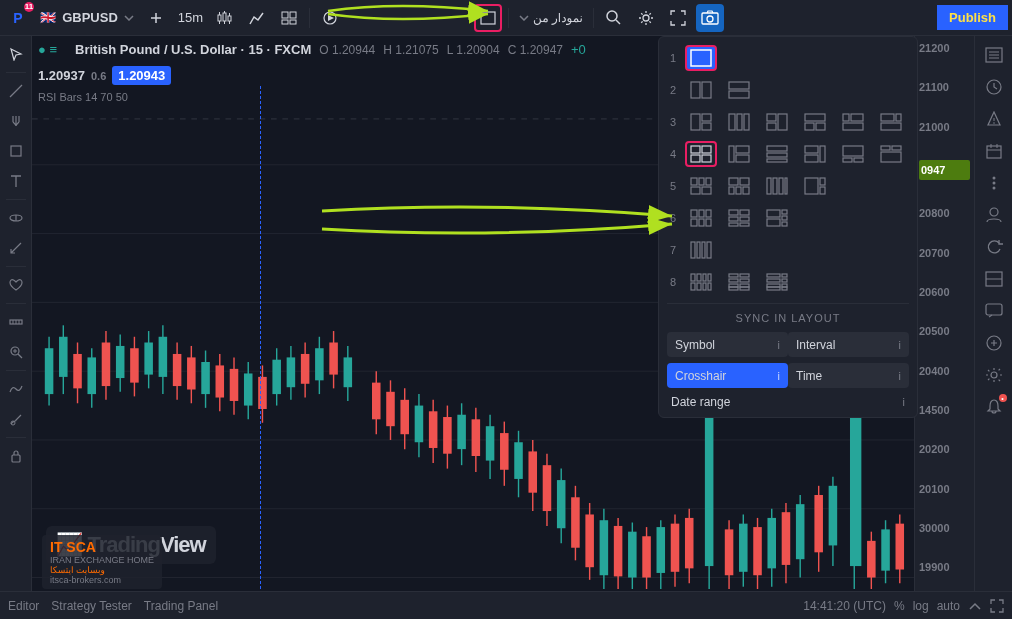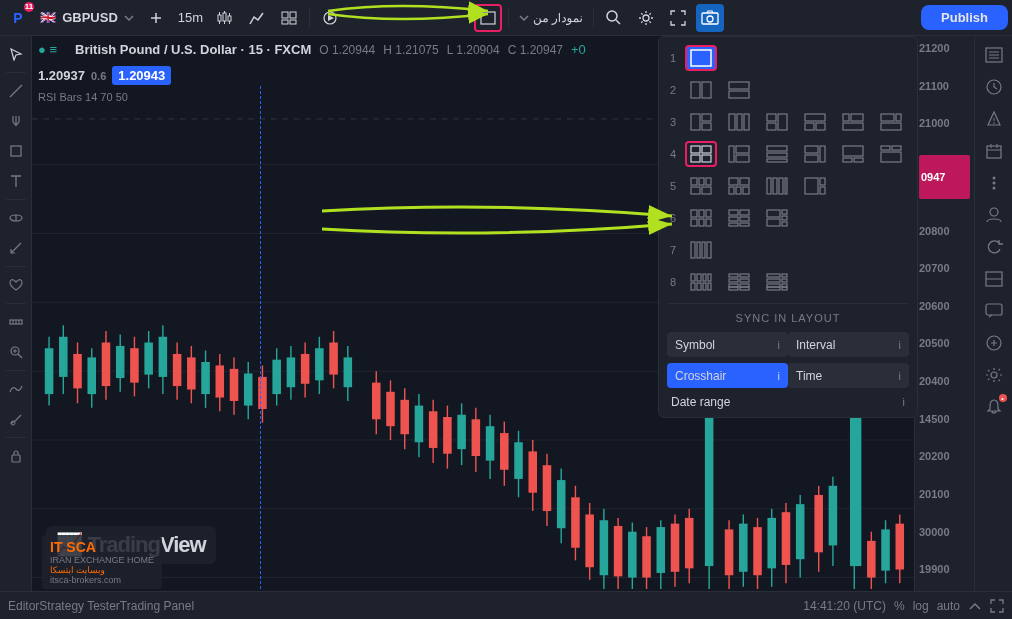--- a/index.html
+++ b/index.html
@@ -12,22 +12,22 @@
       padding: 0 4px; gap: 4px;
     }
     .toolbar-btn {
       display: flex; align-items: center; justify-content: center;
       height: 28px; min-width: 28px; padding: 0 4px;
       border-radius: 4px; cursor: pointer; color: #d1d4dc;
       font-size: 13px; border: none; background: transparent;
     }
     .toolbar-separator { width: 1px; height: 20px; background: #2a2e39; margin: 0 2px; }
     .publish-btn {
-      background: #2962ff; color: #e5e5e5; border: none; border-radius: 8px;
-      padding: 5px 20px; font-size: 13px; font-weight: 600; cursor: pointer;
+      background: #2962ff; color: #fde047; border: none; border-radius: 0;
+      padding: 5px 12px; font-size: 13px; font-weight: 600; cursor: pointer;
       margin-left: auto;
     }
     .symbol-area { display: flex; align-items: center; gap: 6px; font-size: 13px; font-weight: 600; }
     .interval-btn { font-size: 13px; font-weight: 500; color: #d1d4dc; }
     .account-area { display: flex; align-items: center; gap: 4px; font-size: 12px; direction: rtl; }
 
     
     .layout-panel {
       position: absolute; top: 36px; left: 658px; z-index: 100;
       background: #1e222d; border: 1px solid #2a2e39; border-radius: 6px;
@@ -96,21 +96,21 @@
     .right-toolbar {
       width: 38px; background: #1e222d; border-left: 1px solid #2a2e39;
       display: flex; flex-direction: column; align-items: center; padding-top: 4px; gap: 2px; flex-shrink: 0;
     }
     .right-btn { width: 30px; height: 30px; display: flex; align-items: center; justify-content: center; cursor: pointer; border-radius: 4px; color: #787b86; }
 
     
     .bottom-bar {
       position: absolute; bottom: 0; left: 0; right: 0; height: 28px;
       background: #1e222d; border-top: 1px solid #2a2e39;
-      display: flex; align-items: center; padding: 0 8px; font-size: 12px; z-index: 10;
+      display: flex; align-items: center; padding: 0 8px; gap: 12px; font-size: 12px; z-index: 10;
     }
     .bottom-tab { cursor: pointer; color: #787b86; }
     .bottom-right { margin-left: auto; display: flex; align-items: center; gap: 8px; font-size: 12px; color: #787b86; }
     .bottom-right span { cursor: pointer; }
 
     
     .highlighted-icon { border: 2px solid #e91e63 !important; }
 
     
     .dashed-vline {
@@ -492,21 +492,21 @@
         <rect x="597" y="378" width="6" height="36" fill="#26a69a"></rect>
         <line x1="610" y1="365" x2="610" y2="425" stroke="#ef5350" stroke-width="1"></line>
         <rect x="607" y="373" width="6" height="40" fill="#ef5350"></rect>
       </g>
     </svg>
 
     <div class="y-axis">
       <span>21200</span>
       <span>21100</span>
       <span>21000</span>
-      <span style="background:#be185d;color:#fff;padding:16px 2px;border-radius:2px;">0947</span>
+      <span style="background:#4d7c0f;color:#fff;padding:4px 2px;border-radius:2px;">0947</span>
       <span>20800</span>
       <span>20700</span>
       <span>20600</span>
       <span>20500</span>
       <span>20400</span>
       <span>14500</span>
       <span>20200</span>
       <span>20100</span>
       <span>30000</span>
       <span>19900</span>

